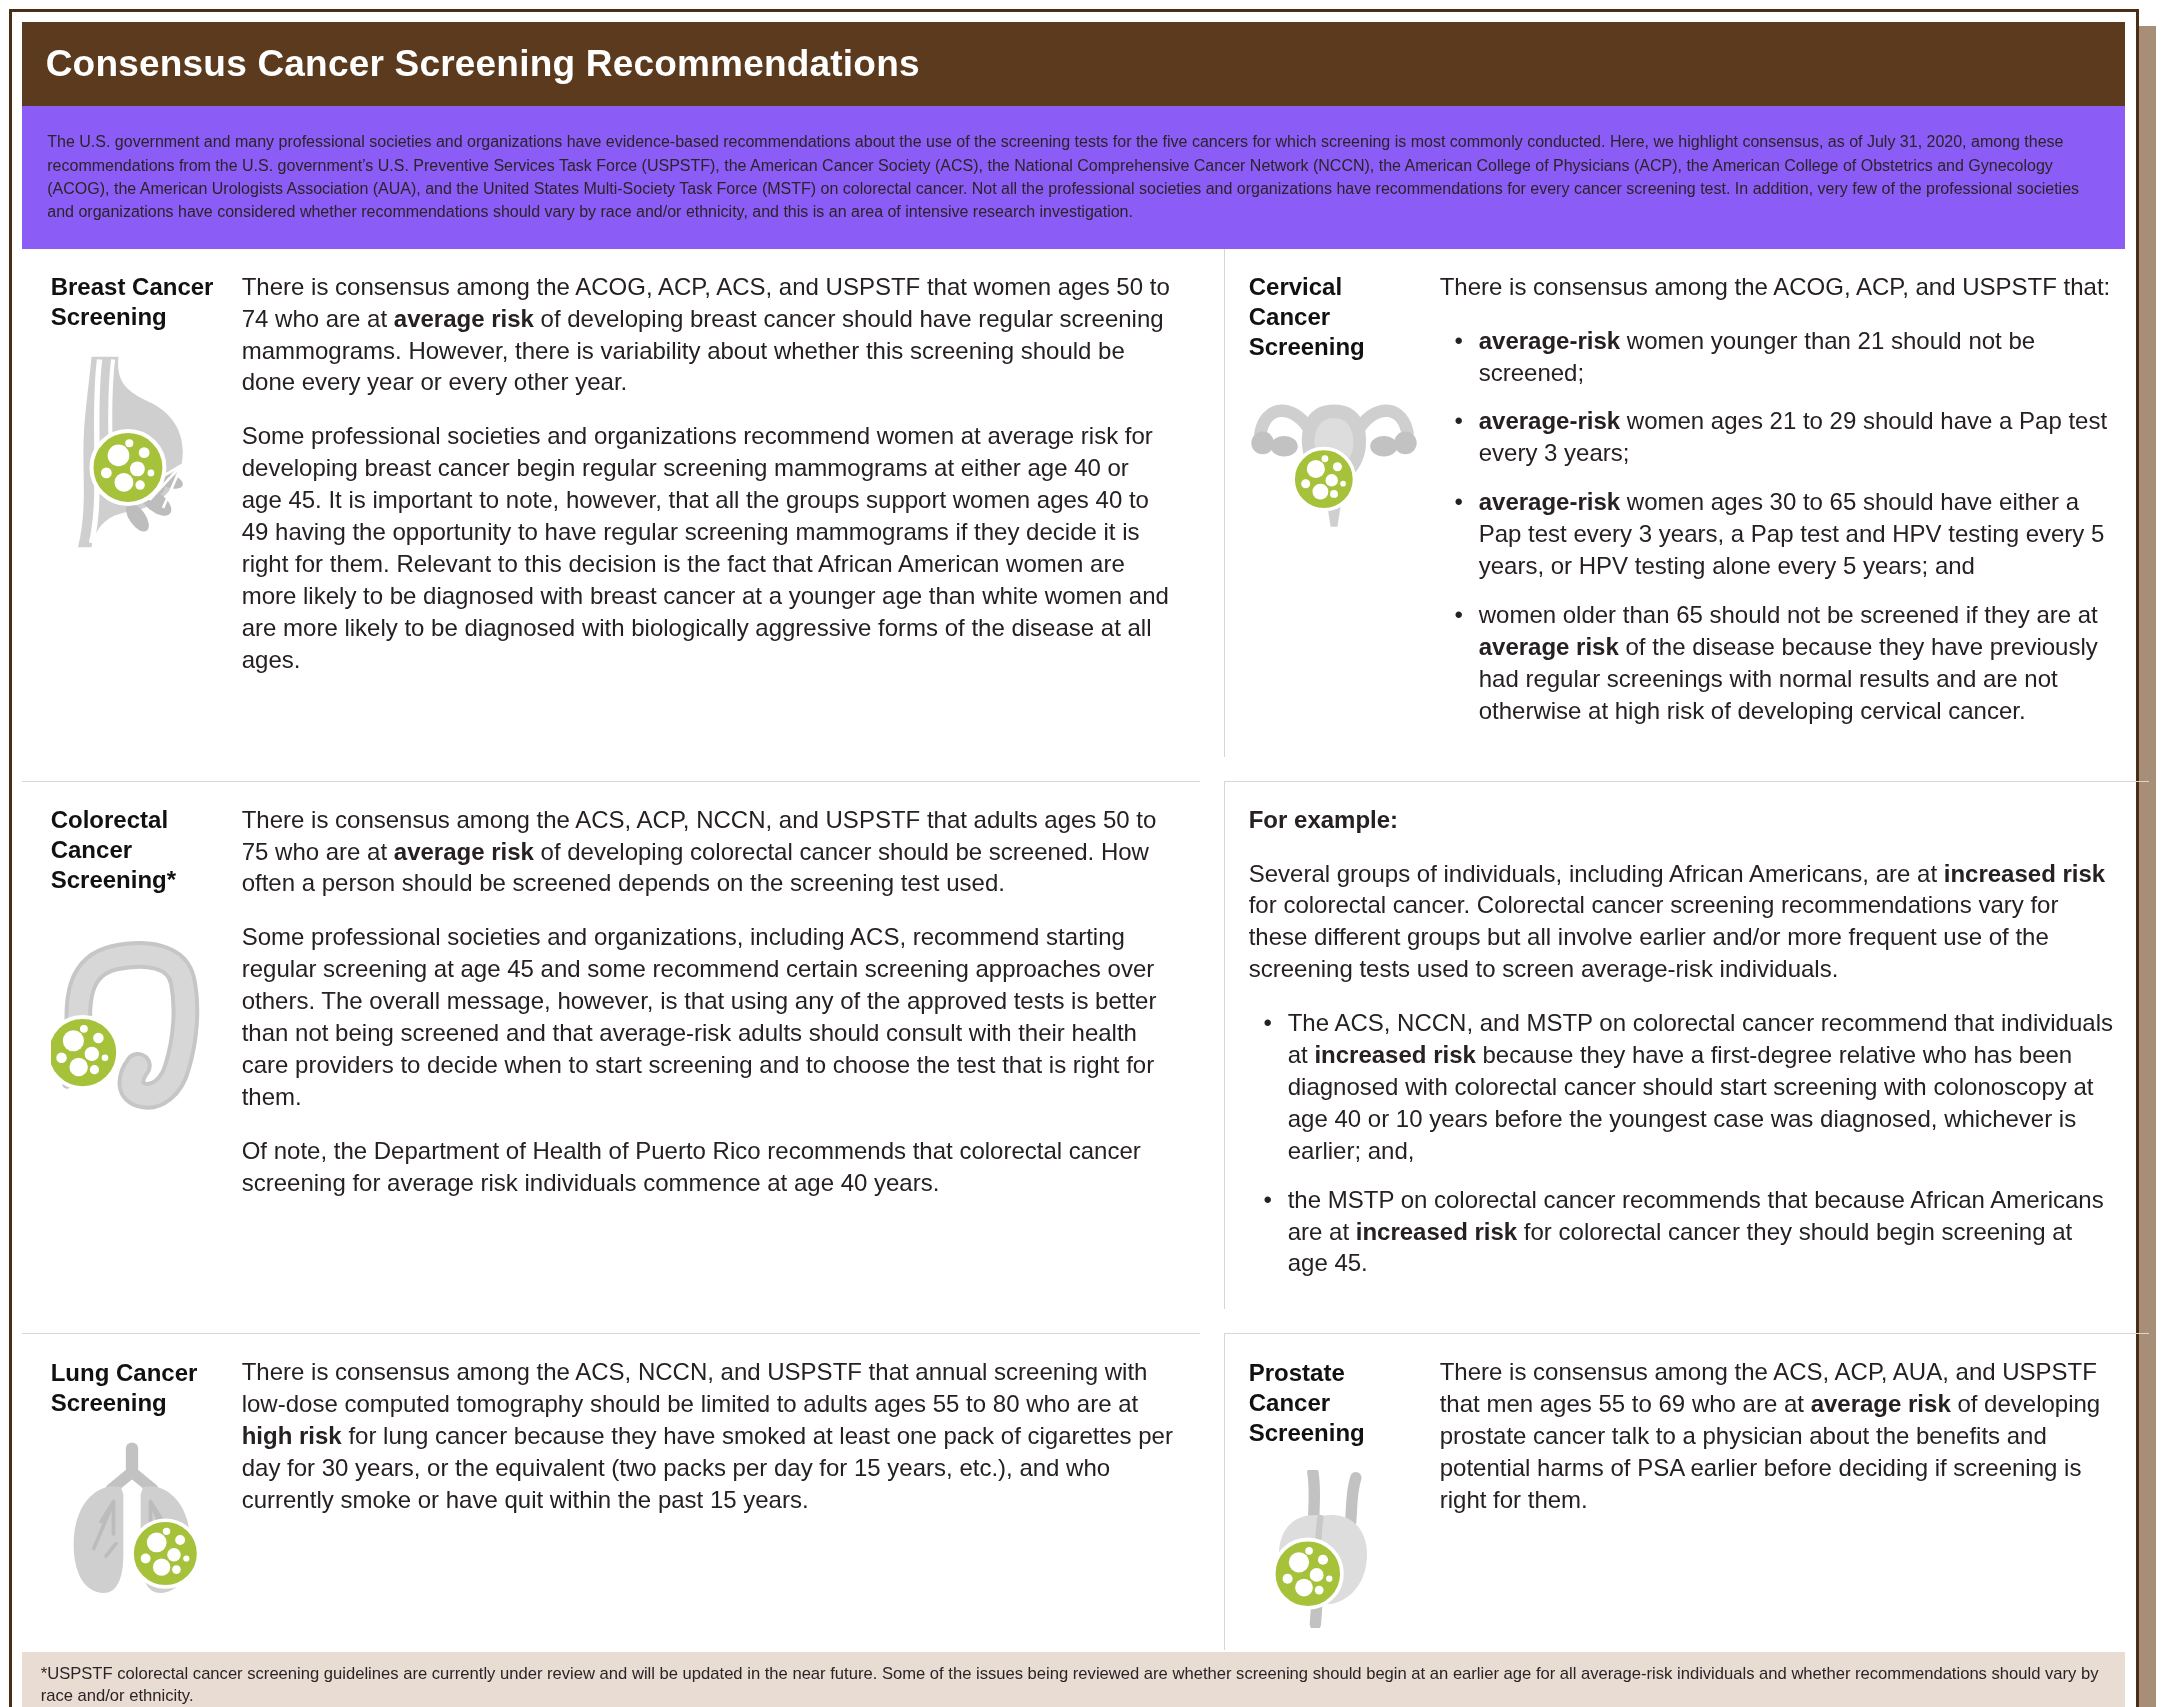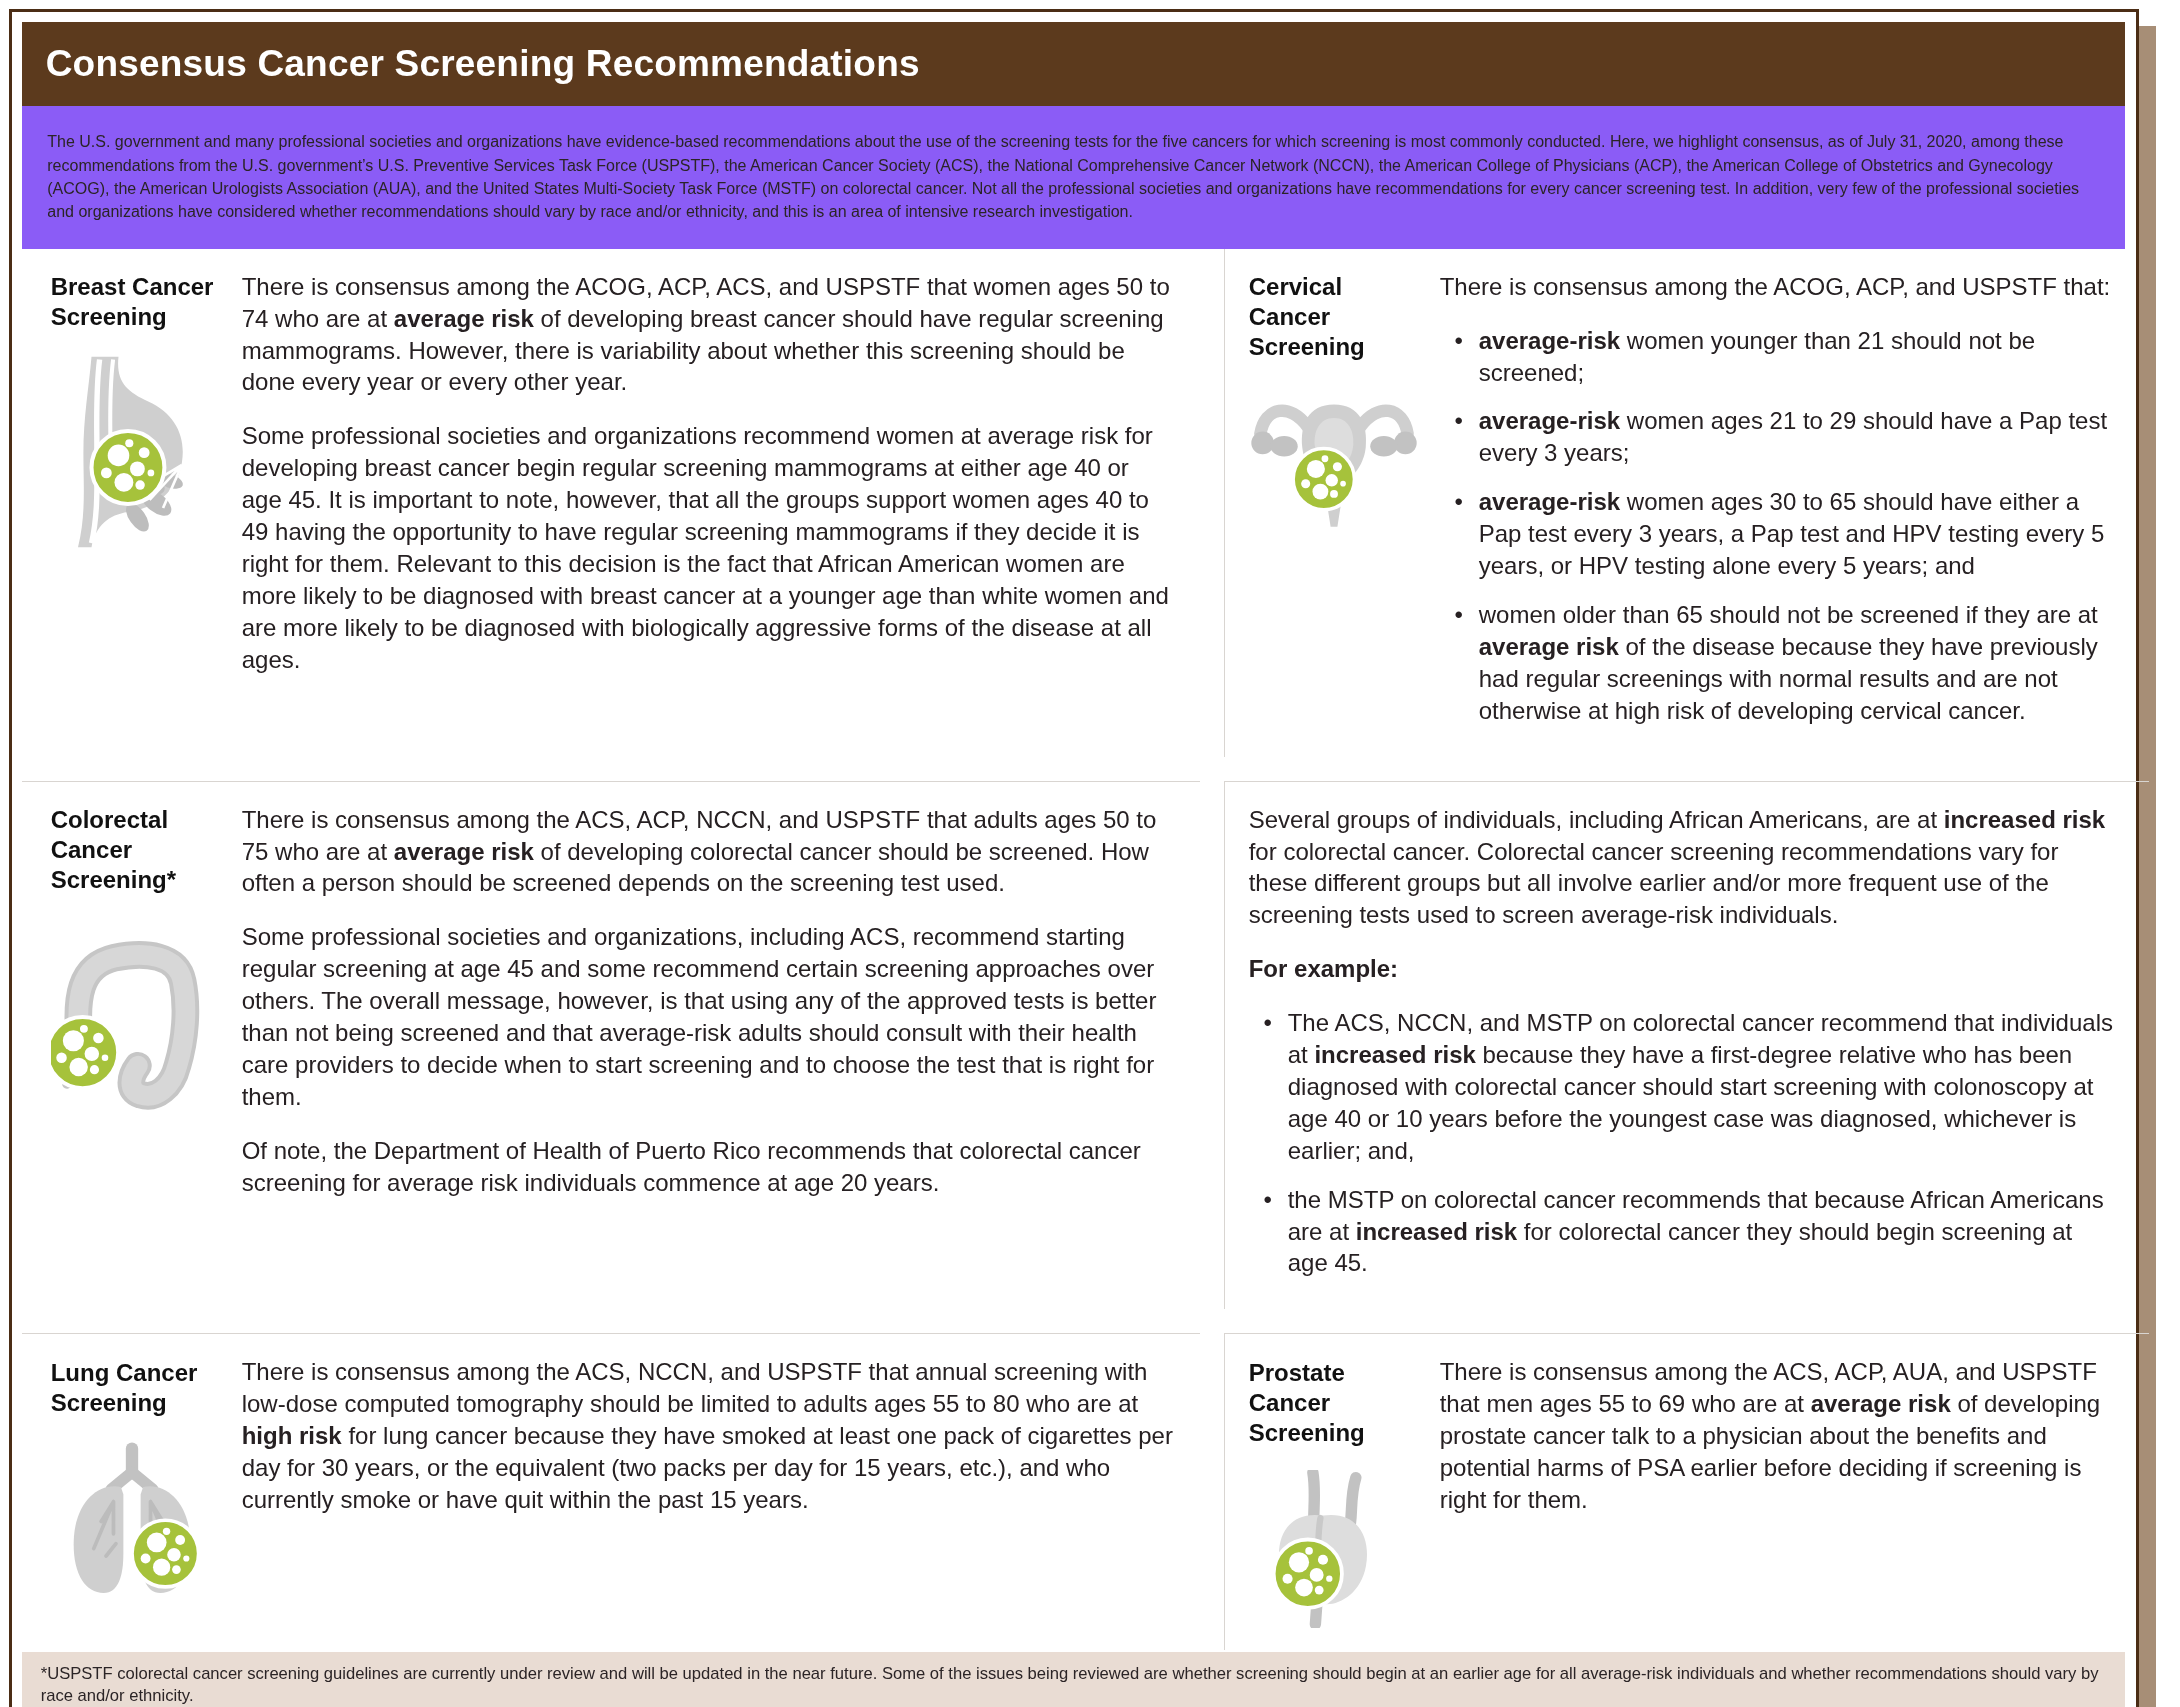--- a/index.html
+++ b/index.html
@@ -170,28 +170,28 @@
             <svg class="icon" width="158" height="200" viewBox="0 0 120 150">
               <path d="M22,96 C18,60 22,36 48,30 C72,25 96,28 100,48 C104,68 102,92 96,112 C92,128 80,138 68,134 C58,131 60,120 66,112" stroke="#c6c6c6" stroke-width="21" fill="none" stroke-linecap="round" stroke-linejoin="round"></path>
               <path d="M22,96 C18,60 22,36 48,30 C72,25 96,28 100,48 C104,68 102,92 96,112 C92,128 80,138 68,134 C58,131 60,120 66,112" stroke="#d7d7d7" stroke-width="15" fill="none" stroke-linecap="round" stroke-linejoin="round"></path>
               <path d="M20,108 L12,126 M20,108 C20,116 18,120 14,124" stroke="#c6c6c6" stroke-width="7" fill="none" stroke-linecap="round"></path>
               <use href="#tumor" x="24" y="102"></use>
             </svg>
           </div>
           <div class="text-col body-text">
             <p><span>There is consensus among the ACS, ACP, NCCN, and USPSTF that adults ages 50 to 75 who are at </span><span class="b">average risk</span><span> of developing colorectal cancer should be screened. How often a person should be screened depends on the screening test used.</span></p>
             <p><span>Some professional societies and organizations, including ACS, recommend starting regular screening at age 45 and some recommend certain screening approaches over others. The overall message, however, is that using any of the approved tests is better than not being screened and that average-risk adults should consult with their health care providers to decide when to start screening and to choose the test that is right for them.</span></p>
-            <p><span>Of note, the Department of Health of Puerto Rico recommends that colorectal cancer screening for average risk individuals commence at age 20 years.</span></p>
+            <p><span>Of note, the Department of Health of Puerto Rico recommends that colorectal cancer screening for average risk individuals commence at age 40 years.</span></p>
           </div>
         </section>
 
         <section class="cell rcol">
           <div class="plain-col body-text">
+            <p><span class="b">For example:</span></p>
             <p><span>Several groups of individuals, including African Americans, are at </span><span class="b">increased risk</span><span> for colorectal cancer. Colorectal cancer screening recommendations vary for these different groups but all involve earlier and/or more frequent use of the screening tests used to screen average-risk individuals.</span></p>
-            <p><span class="b">For example:</span></p>
             <ul class="bullets">
               <li><span>The ACS, NCCN, and MSTP on colorectal cancer recommend that individuals at </span><span class="b">increased risk</span><span> because they have a first-degree relative who has been diagnosed with colorectal cancer should start screening with colonoscopy at age 40 or 10 years before the youngest case was diagnosed, whichever is earlier; and,</span></li>
               <li><span>the MSTP on colorectal cancer recommends that because African Americans are at </span><span class="b">increased risk</span><span> for colorectal cancer they should begin screening at age 45.</span></li>
             </ul>
           </div>
         </section>
 
         <section class="cell">
           <div class="label-col">
             <h2 class="sec-heading">Lung Cancer Screening</h2>

